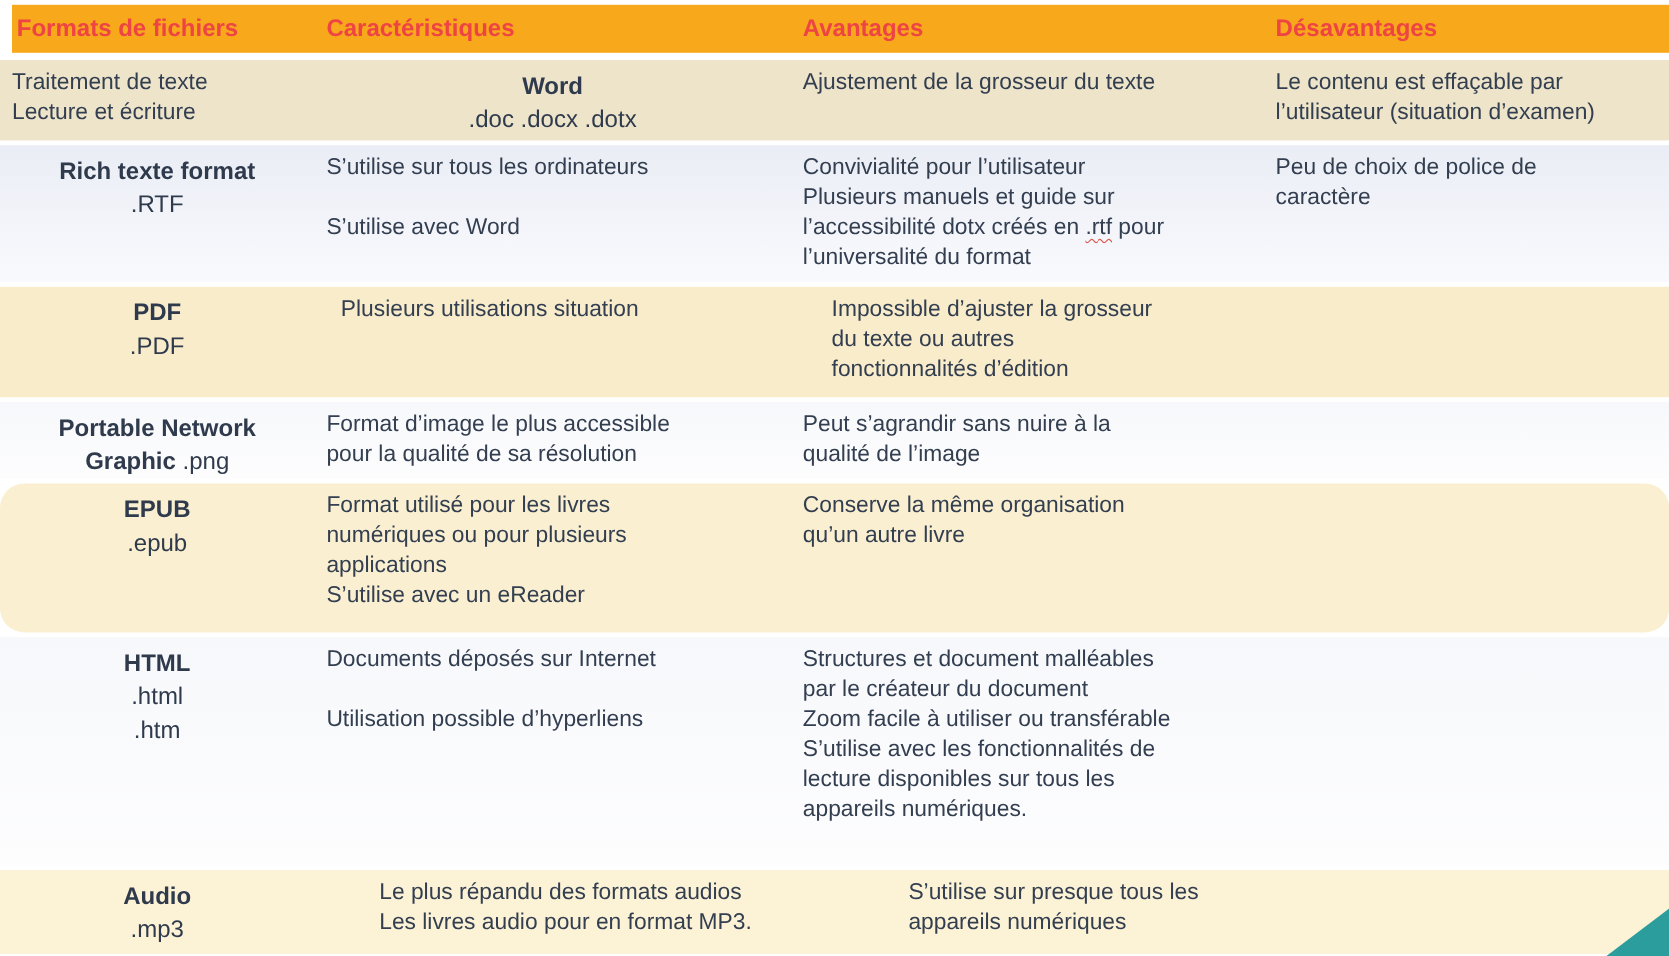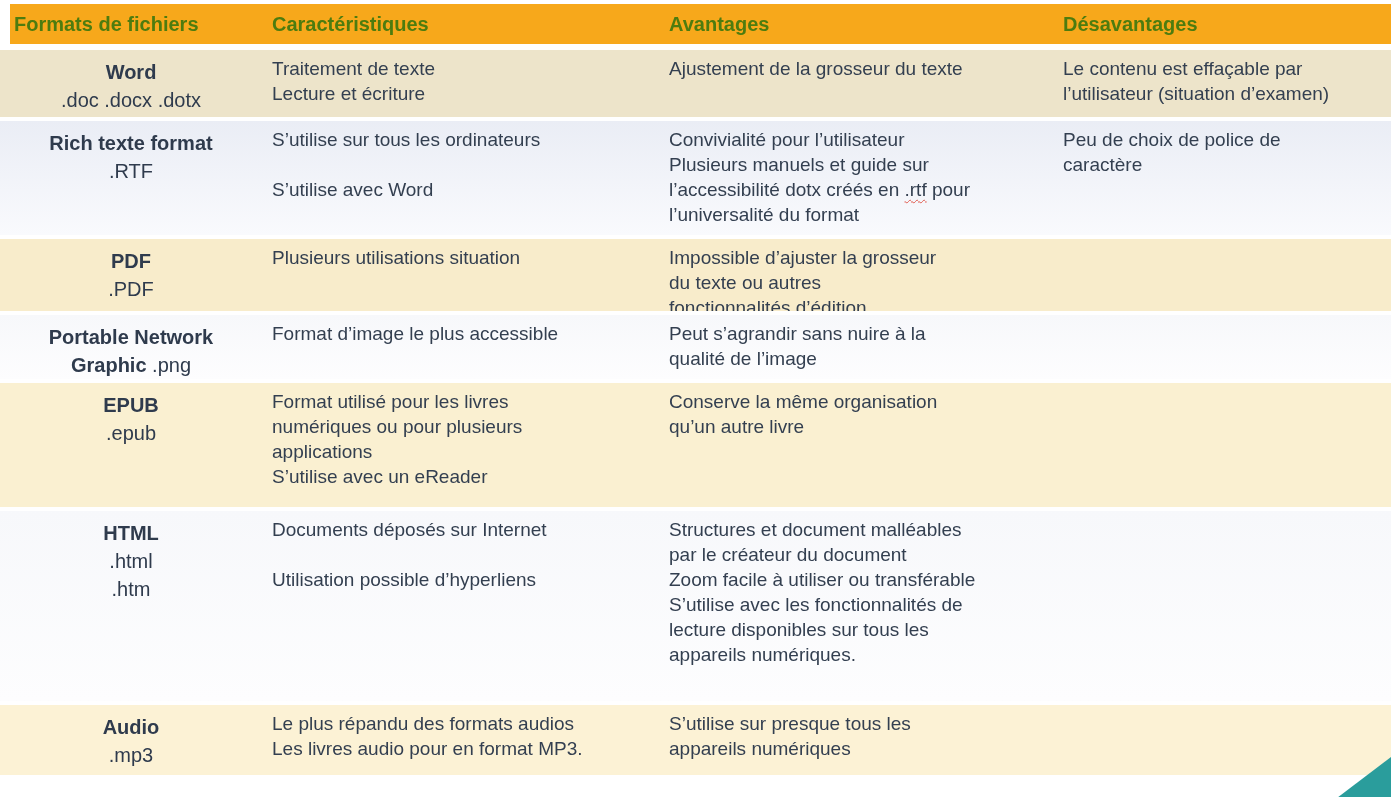--- a/index.html
+++ b/index.html
@@ -9,21 +9,21 @@
     color:#333F50;position:relative;
   }
   .slide{position:relative;width:1391px;height:797px;background:#ffffff;}
   
   .header-row{
     position:relative;height:40px;margin-top:4px;
     display:grid;grid-template-columns:262px 397px 394px 338px;
     align-items:center;z-index:1;
   }
   .header-bg{position:absolute;top:0;bottom:0;left:10px;right:0;background:#F7A81B;z-index:-1;}
-  .hcell{font-weight:bold;font-size:20px;color:#4d7c0f;padding-left:10px;white-space:nowrap;}
+  .hcell{font-weight:bold;font-size:20px;color:#ef4444;padding-left:10px;white-space:nowrap;}
   .hcell.c1{padding-left:14px;}
   .gap{height:4px;background:#ffffff;}
   .gap.first{height:6px;}
   
   .row{
     display:grid;grid-template-columns:262px 397px 394px 338px;
     align-items:start;overflow:hidden;
   }
   .row + .row{margin-top:4px;}
   .row-tan{background:#EDE4CA;}
@@ -63,27 +63,27 @@
     <div class="hcell c1">Formats de fichiers</div>
     <div class="hcell">Caractéristiques</div>
     <div class="hcell">Avantages</div>
     <div class="hcell">Désavantages</div>
   </div>
 
   <div class="gap first"></div>
 
   <div id="table-body">
       <div class="row row-tan" style="height: 67px;">
+        <div class="cell">
+          <div class="line">Traitement de texte</div>
+          <div class="line">Lecture et écriture</div>
+        </div>
         <div class="cell c1">
           <div class="line"><b>Word</b></div>
           <div class="line">.doc .docx .dotx</div>
-        </div>
-        <div class="cell">
-          <div class="line">Traitement de texte</div>
-          <div class="line">Lecture et écriture</div>
         </div>
         <div class="cell">
           <div class="line">Ajustement de la grosseur du texte</div>
         </div>
         <div class="cell">
           <div class="line">Le contenu est effaçable par</div>
           <div class="line">l’utilisateur (situation d’examen)</div>
         </div>
       </div>
       <div class="row row-cool" style="height: 114px;">
@@ -100,49 +100,50 @@
           <div class="line">Convivialité pour l’utilisateur</div>
           <div class="line">Plusieurs manuels et guide sur</div>
           <div class="line"><span>l’accessibilité dotx créés en </span><span class="squiggle">.rtf</span><span> pour</span></div>
           <div class="line">l’universalité du format</div>
         </div>
         <div class="cell">
           <div class="line">Peu de choix de police de</div>
           <div class="line">caractère</div>
         </div>
       </div>
-      <div class="row row-cream" style="height: 72px;">
+      <div class="row row-cream" style="height: 92px; gap: 12px;">
         <div class="cell c1">
           <div class="line"><b>PDF</b></div>
           <div class="line">.PDF</div>
         </div>
         <div class="cell">
           <div class="line">Plusieurs utilisations situation</div>
         </div>
         <div class="cell">
           <div class="line">Impossible d’ajuster la grosseur</div>
           <div class="line">du texte ou autres</div>
           <div class="line">fonctionnalités d’édition</div>
         </div>
       </div>
       <div class="row row-white" style="height: 64px;">
         <div class="cell c1">
           <div class="line"><b>Portable Network</b></div>
           <div class="line"><b>Graphic</b> .png</div>
         </div>
         <div class="cell">
           <div class="line">Format d’image le plus accessible</div>
+          <div class="line">pour la qualité de sa résolution</div>
         </div>
         <div class="cell">
           <div class="line">Peut s’agrandir sans nuire à la</div>
           <div class="line">qualité de l’image</div>
         </div>
         <div class="cell"></div>
       </div>
-      <div class="row row-cream2" style="height: 124px;">
+      <div class="row row-cream2" style="height: 124px; border-radius: 20px;">
         <div class="cell c1">
           <div class="line"><b>EPUB</b></div>
           <div class="line">.epub</div>
         </div>
         <div class="cell">
           <div class="line">Format utilisé pour les livres</div>
           <div class="line">numériques ou pour plusieurs</div>
           <div class="line">applications</div>
           <div class="line">S’utilise avec un eReader</div>
         </div>
@@ -166,21 +167,21 @@
         <div class="cell">
           <div class="line">Structures et document malléables</div>
           <div class="line">par le créateur du document</div>
           <div class="line">Zoom facile à utiliser ou transférable</div>
           <div class="line">S’utilise avec les fonctionnalités de</div>
           <div class="line">lecture disponibles sur tous les</div>
           <div class="line">appareils numériques.</div>
         </div>
         <div class="cell"></div>
       </div>
-      <div class="row row-cream3" style="height: 70px;">
+      <div class="row row-cream3" style="height: 70px; gap: 44px;">
         <div class="cell c1">
           <div class="line"><b>Audio</b></div>
           <div class="line">.mp3</div>
         </div>
         <div class="cell">
           <div class="line">Le plus répandu des formats audios</div>
           <div class="line">Les livres audio pour en format MP3.</div>
         </div>
         <div class="cell">
           <div class="line">S’utilise sur presque tous les</div>

